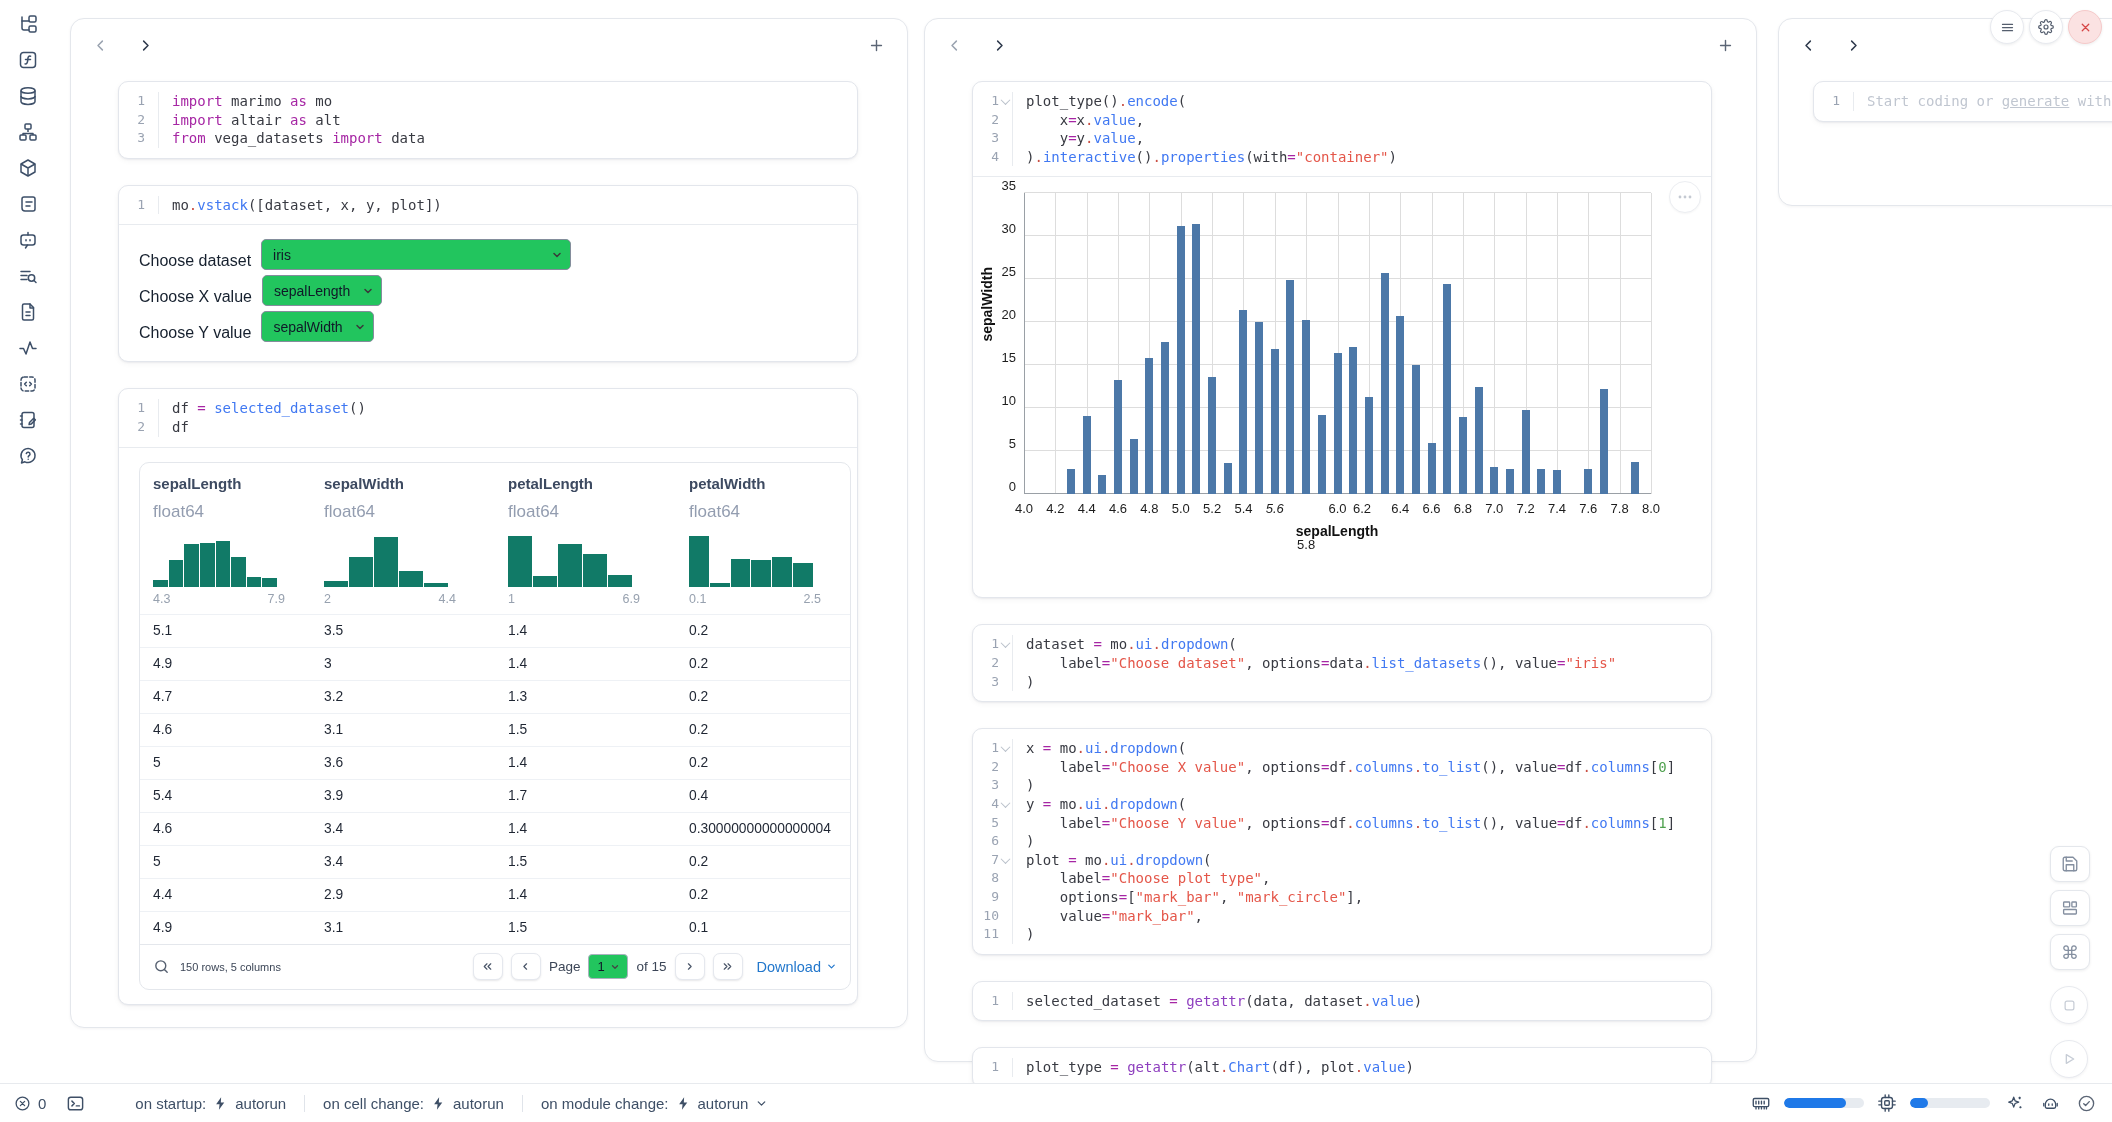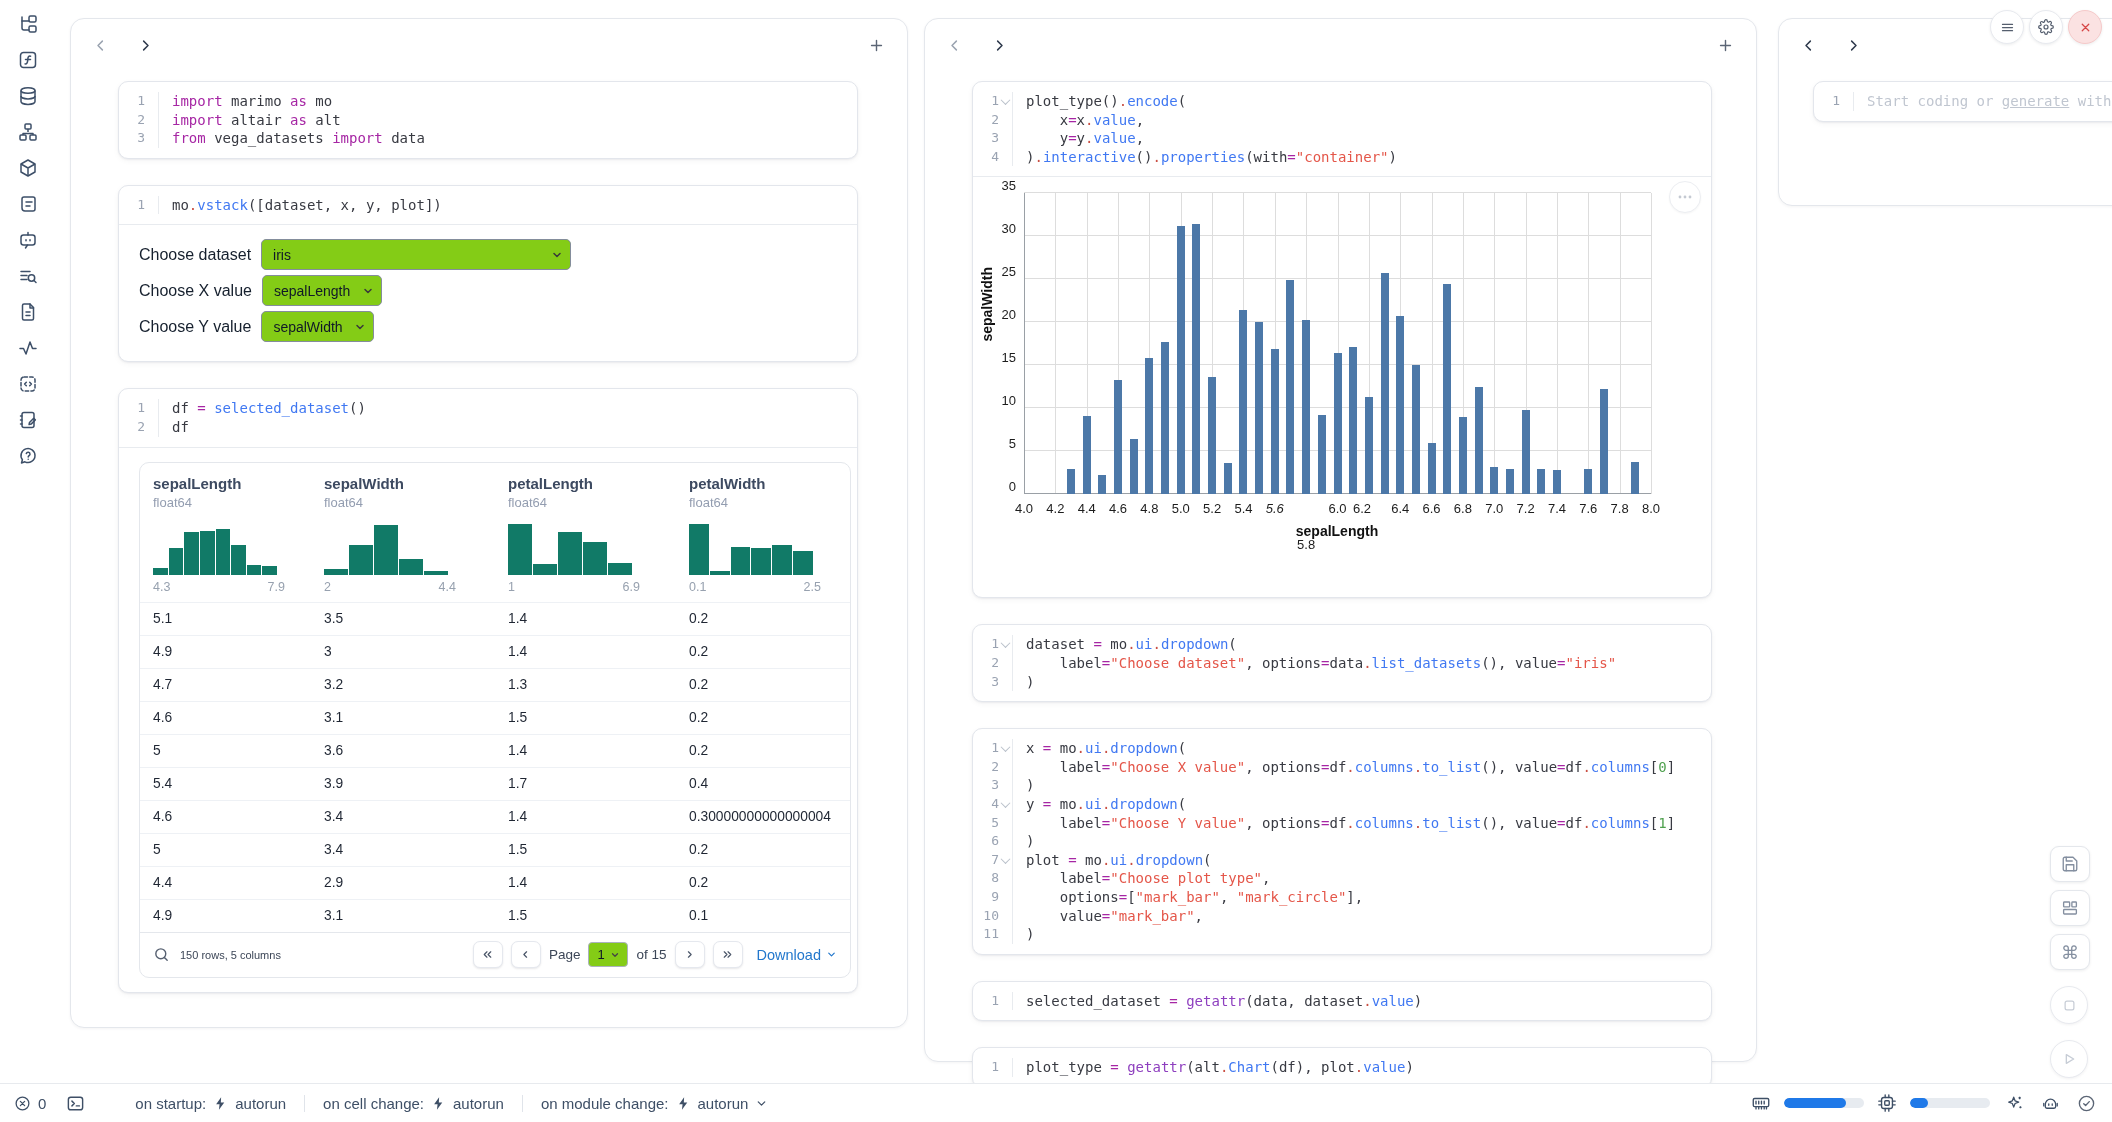--- a/index.html
+++ b/index.html
@@ -31,34 +31,34 @@
 .ln{width:26px;text-align:right;color:#9aa3b2;flex:none;font-size:13px}
 .fold{width:13px;flex:none;display:flex;align-items:center;justify-content:center}
 .fold i{display:block;width:6px;height:6px;border-right:1.4px solid #b9c0ca;border-bottom:1.4px solid #b9c0ca;transform:rotate(45deg) translate(-1px,-1px)}
 .lc{border-left:1px solid #e8ebef;padding-left:13px;white-space:pre;color:#383a42}
 .tk-kw{color:#a626a4}.tk-op{color:#a626a4}.tk-fn{color:#4078f2}.tk-str{color:#e45649}
 .tk-num{color:#50a14f}.tk-d{color:#ca4f43}.tk-bi{color:#8e3fbf}.tk-pl{color:#383a42}
 .placeholder,.placeholder span{color:#c0c6d0}
 .placeholder .gen{text-decoration:underline;cursor:pointer}
 
 .output{padding:14px 20px}
-.form-row{display:flex;align-items:center;margin-bottom:5px;height:31px;font-size:16px;color:#16202e}
+.form-row{display:flex;align-items:flex-end;margin-bottom:5px;height:31px;font-size:16px;color:#16202e}
 .form-row label{margin-right:10px}
 .selwrap{position:relative;display:inline-block}
 .selwrap svg{position:absolute;right:8px;top:50%;transform:translateY(-50%);pointer-events:none}
 select{appearance:none;-webkit-appearance:none;height:31px;border:1px solid #848d9c;border-radius:5px;
-       background:#84cc16;padding:0 30px 0 11px;font-size:14px;color:#101828;font-family:"Liberation Sans",sans-serif}
+       background:#22c55e;padding:0 30px 0 11px;font-size:14px;color:#101828;font-family:"Liberation Sans",sans-serif}
 select.small{height:25px;padding:0 22px 0 8px;font-size:13px;border-color:#aab2bf;border-radius:4px}
 
 .tbl{border:1px solid #e4e7ec;border-radius:10px;overflow:hidden;width:710px}
 .thead{display:flex;width:804px}
 .th{flex:none;padding:12px 0 8px 13px}
 .c0{width:158px}.c1{width:171px}.c2{width:168px}.c3{width:167px}
 .th-name{font-weight:bold;color:#3d4a61;font-size:15px}
-.th-type{color:#939db0;font-size:13px;margin-top:3px}
+.th-type{color:#939db0;font-size:17px;margin-top:10px}
 .hist{display:flex;align-items:flex-end;gap:1px;height:53px;width:124px;margin-top:12px}
 .hist div{flex:1;background:#117a67}
 .hist-lab{display:flex;justify-content:space-between;width:132px;color:#97a1af;font-size:12.5px;margin-top:5px}
 .tr{display:flex;width:804px;border-top:1px solid #eef1f5;height:32px;align-items:center}
 .td{flex:none;padding-left:13px;font-size:13.8px;color:#1f2633;white-space:nowrap;overflow:hidden}
 .tfoot{border-top:1px solid #e4e7ec;height:44px;display:flex;align-items:center;padding:0 13px;gap:10px}
 .tf-summary{font-size:11px;color:#3c4657}
 .pg{margin-left:auto;display:flex;align-items:center;gap:8px}
 .pgbtn{width:30px;height:27px;border:1px solid #e5e8ee;border-radius:7px;background:#fff;cursor:pointer;
        box-shadow:0 1px 2px rgba(15,23,42,.1);display:flex;align-items:center;justify-content:center}

